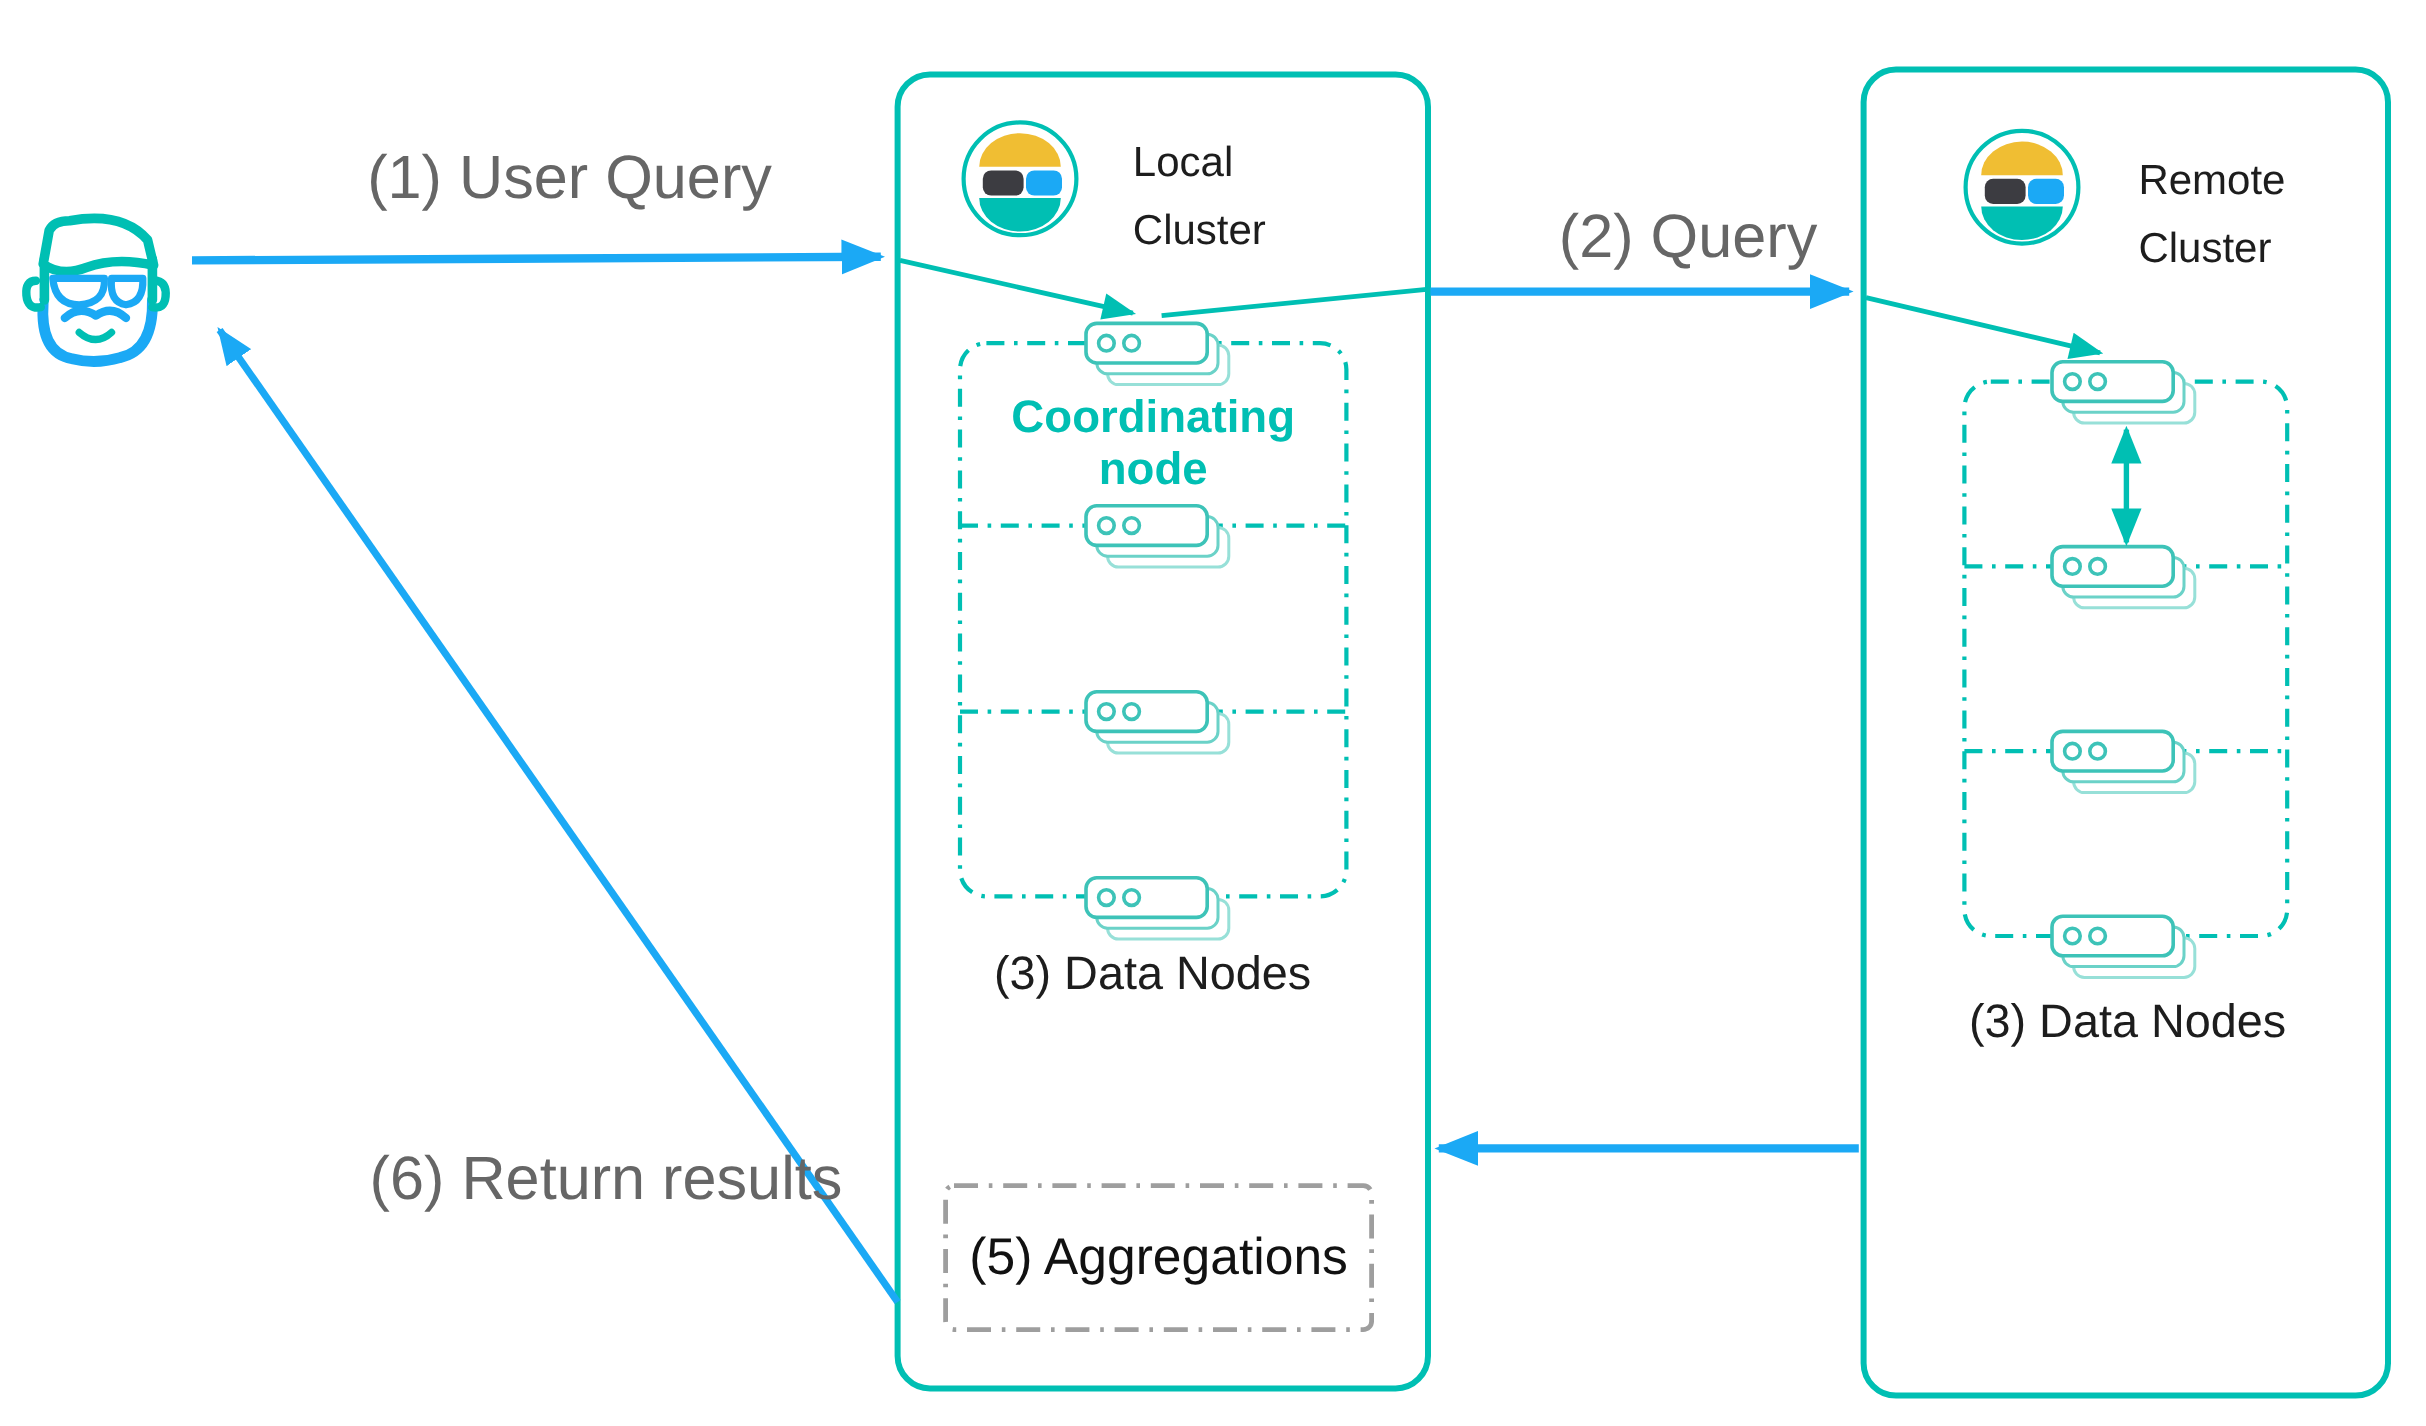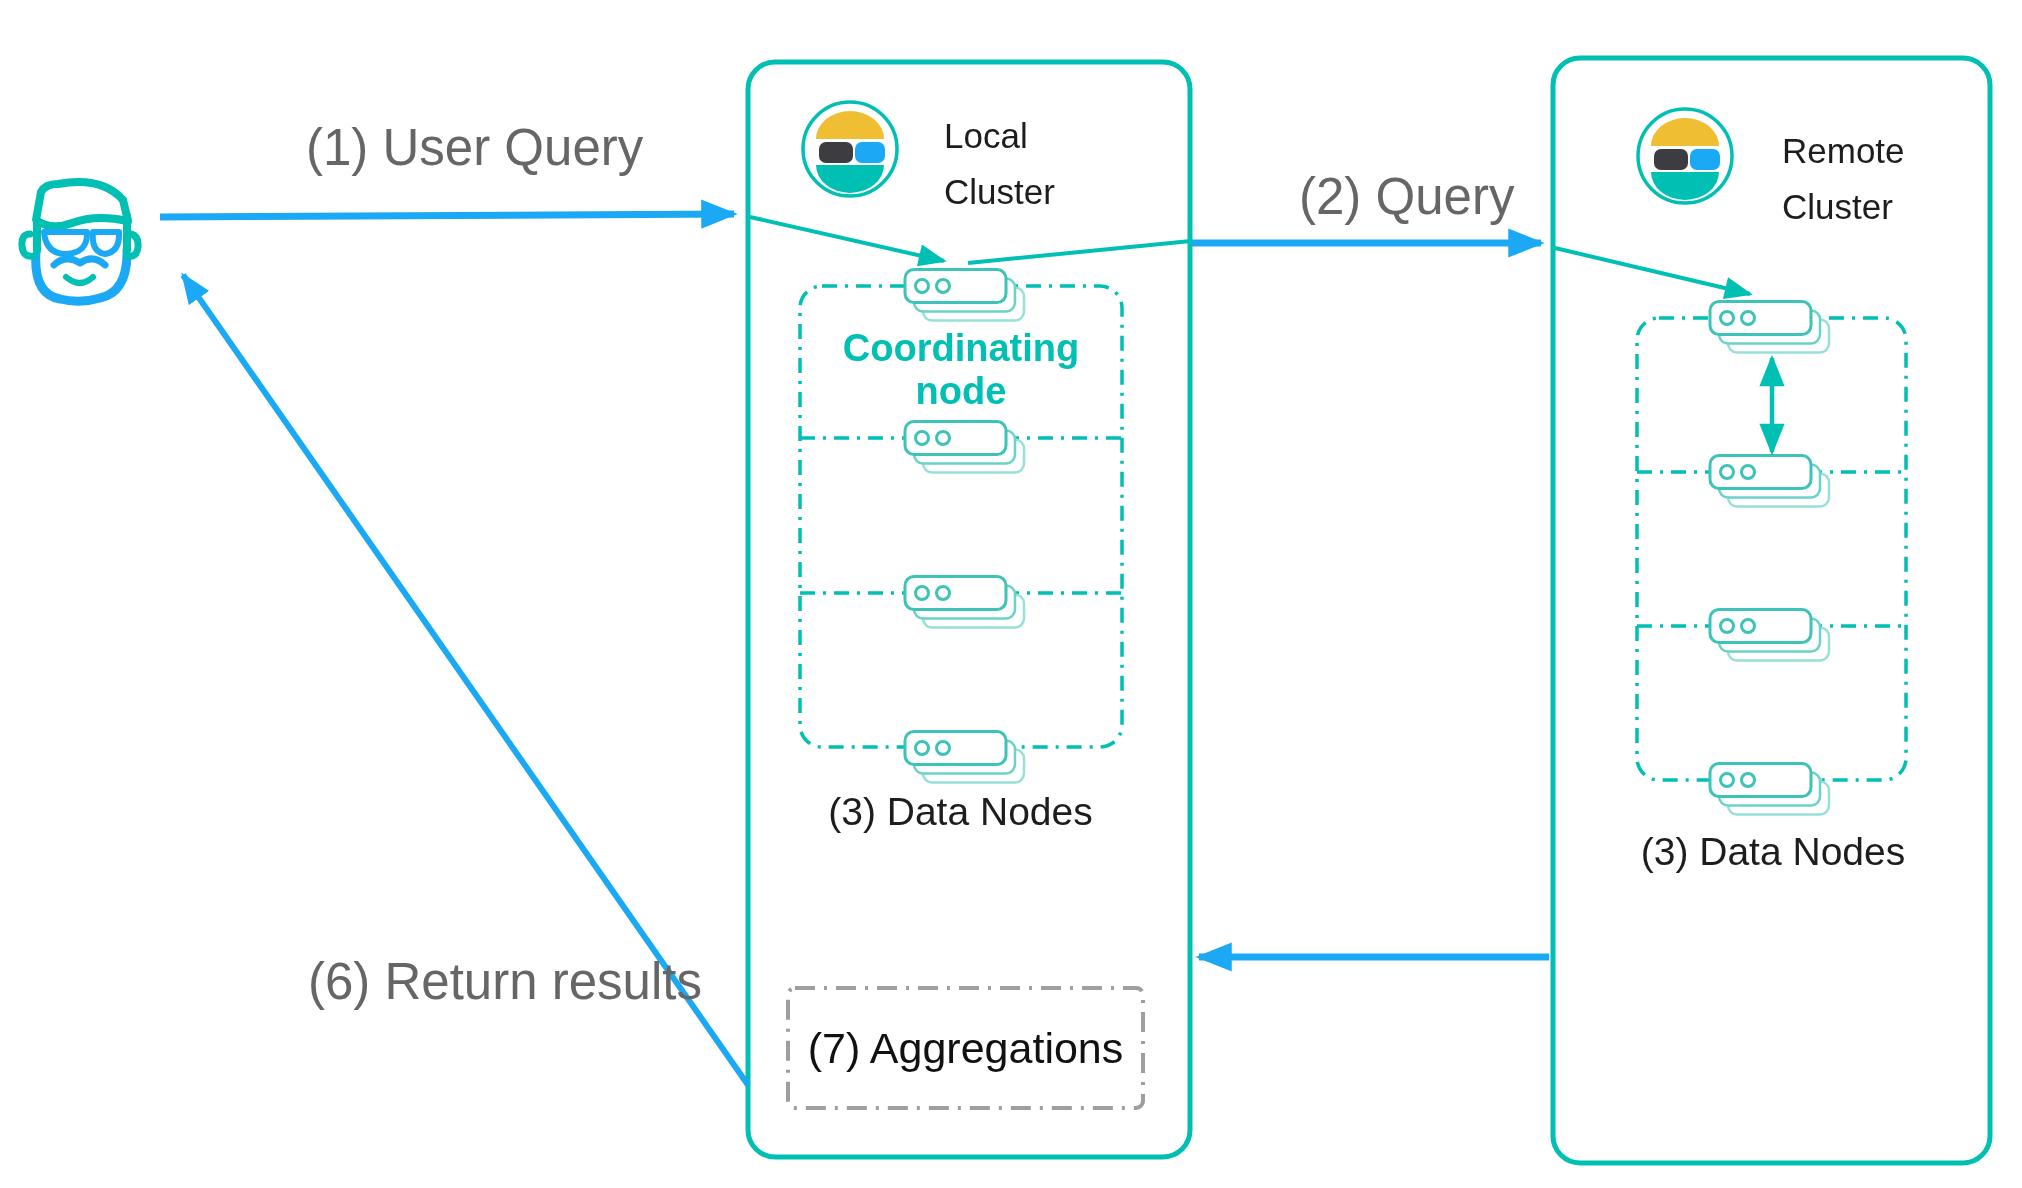--- a/index.html
+++ b/index.html
@@ -120,14 +120,14 @@
   <div id="local-title" class="txt cluster-title">Local
 Cluster</div>
   <div id="remote-title" class="txt cluster-title">Remote
 Cluster</div>
 
   <div class="txt coordinating-label">Coordinating node</div>
 
   <div id="local-datanodes" class="txt datanodes-label">(3) Data Nodes</div>
   <div id="remote-datanodes" class="txt datanodes-label">(3) Data Nodes</div>
 
-  <div class="txt aggregations-label">(7) Aggregations</div>
+  <div class="txt aggregations-label">(5) Aggregations</div>
 </div>
 
 </body></html>

